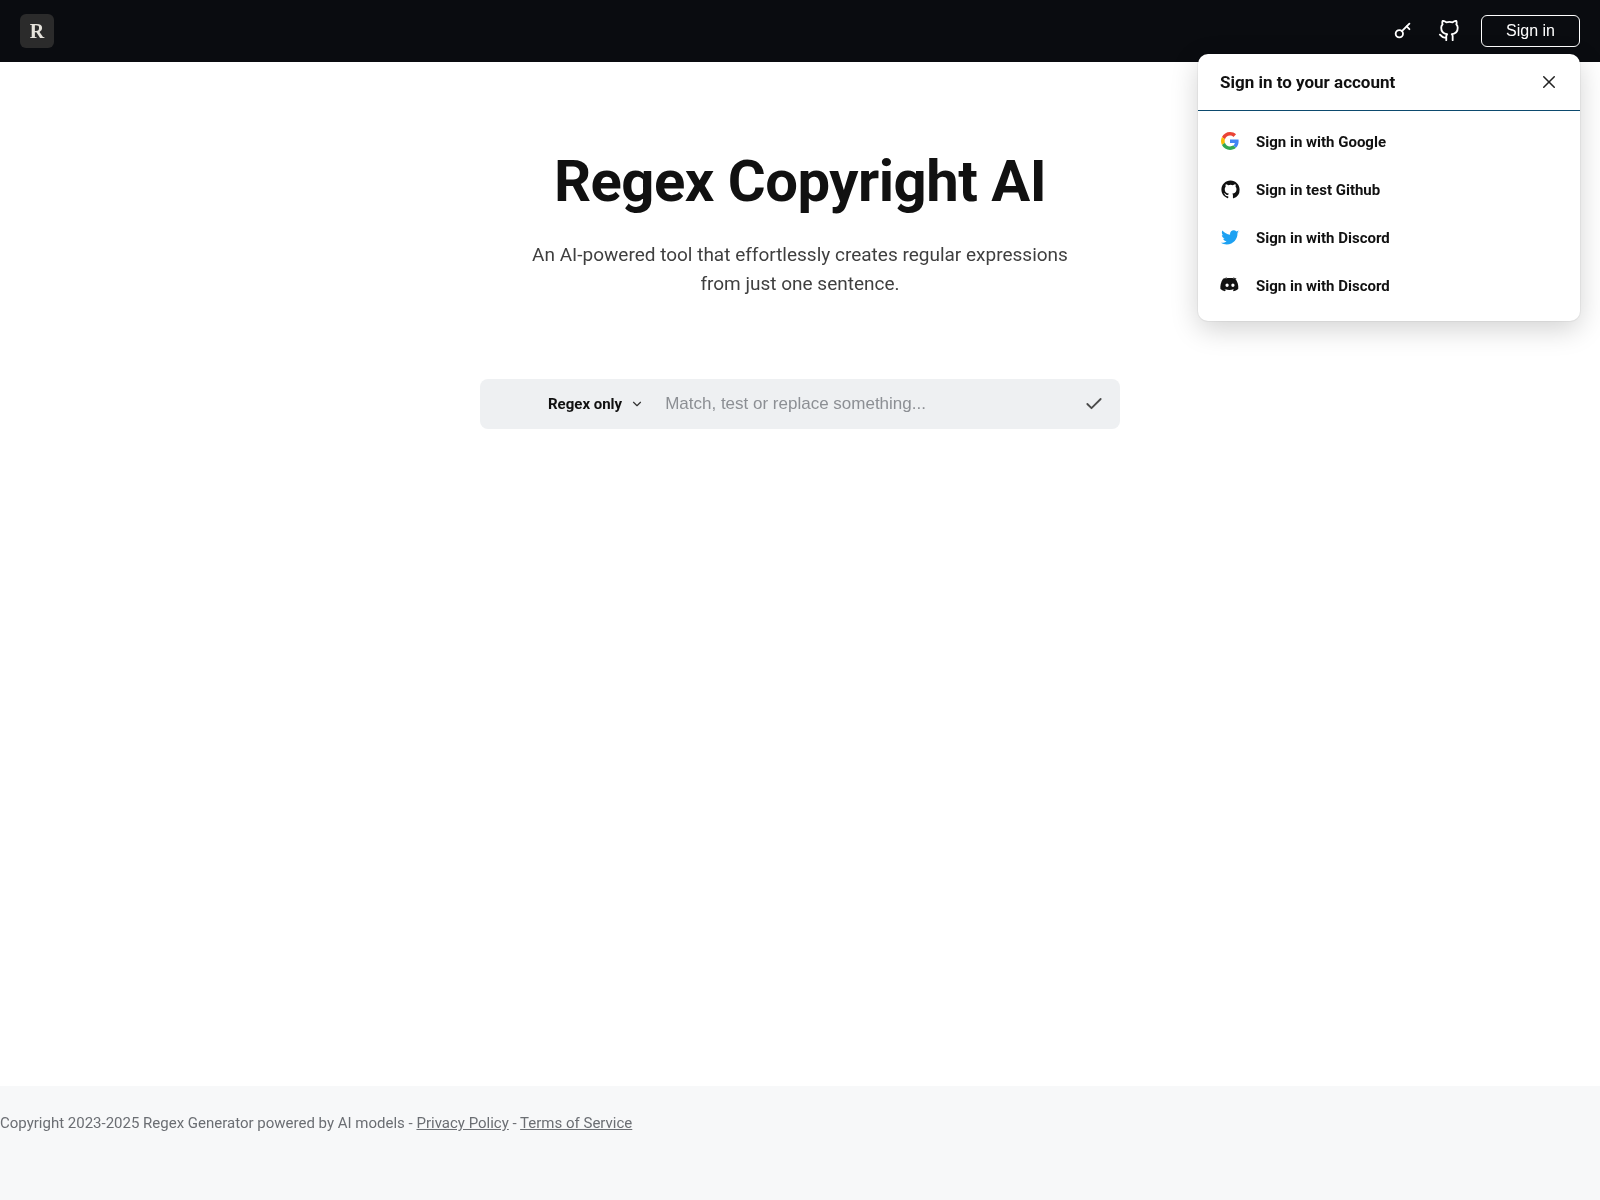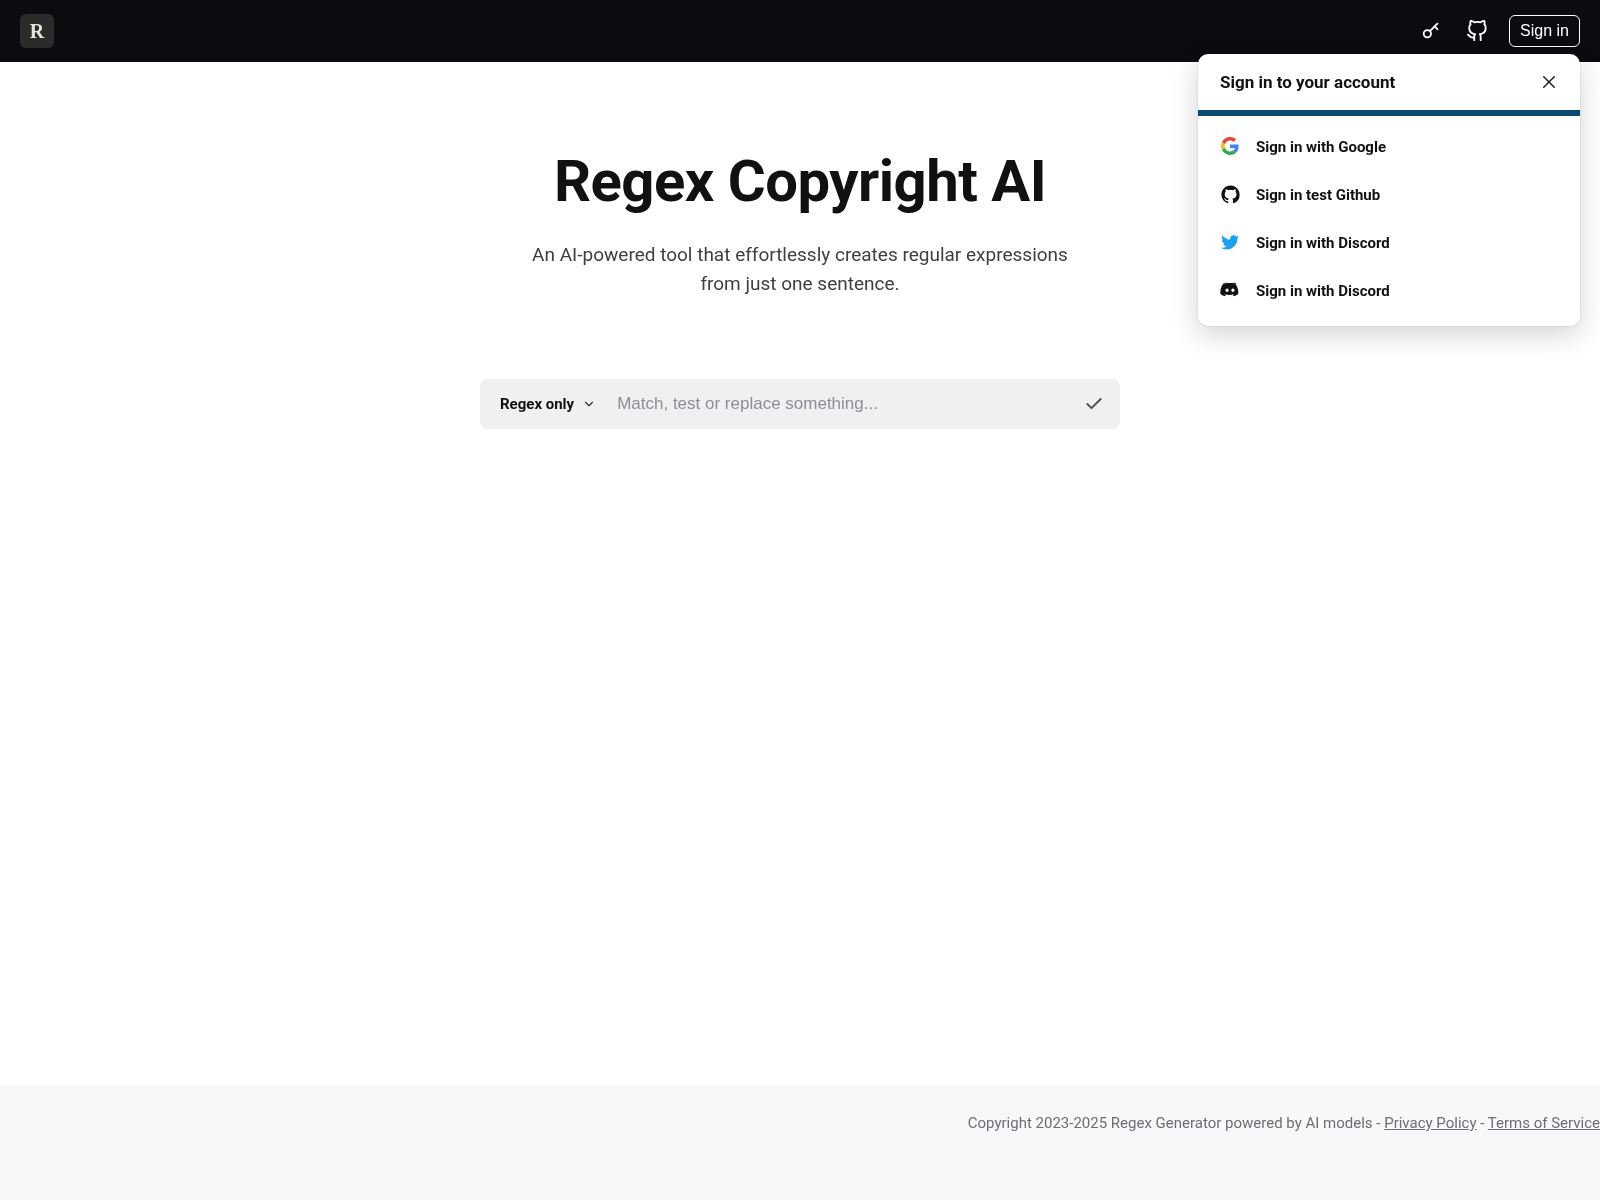--- a/index.html
+++ b/index.html
@@ -62,21 +62,21 @@
       height: 22px;
       stroke: #ffffff;
       fill: none;
     }
 
     .signin-btn {
       border: 1.5px solid #ffffff;
       color: #ffffff;
       background: transparent;
       border-radius: 6px;
-      padding: 6px 10px;
+      padding: 6px 24px;
       font-size: 16px;
       cursor: pointer;
     }
 
     
     .hero {
       text-align: center;
       margin-top: 85px;
     }
 
@@ -112,20 +112,21 @@
       display: flex;
       align-items: center;
       gap: 8px;
       padding: 0 14px 0 20px;
       height: 100%;
       cursor: pointer;
       font-size: 15px;
       font-weight: 700;
       color: #111;
       border-right: 1px solid transparent;
+      margin-left: 48px;
     }
 
     .mode-select svg {
       width: 14px;
       height: 14px;
       stroke: #333;
       fill: none;
     }
 
     .prompt-input {
@@ -168,21 +169,21 @@
       border-radius: 10px;
       box-shadow: 0 8px 28px rgba(0,0,0,0.18), 0 0 0 1px rgba(0,0,0,0.04);
       overflow: hidden;
     }
 
     .signin-panel-header {
       display: flex;
       align-items: center;
       justify-content: space-between;
       padding: 18px 22px;
-      border-bottom: 6px solid #0c4a6e;
+      border-bottom: 1px solid #0c4a6e;
     }
 
     .signin-panel-title {
       font-size: 17px;
       font-weight: 700;
       color: #111;
     }
 
     .signin-panel-close {
       cursor: pointer;
@@ -225,21 +226,21 @@
     }
 
     
     .footer {
       position: absolute;
       bottom: 0;
       left: 0;
       right: 0;
       background: #f7f8f9;
       padding: 28px 0 68px;
-      text-align: right;
+      text-align: left;
       font-size: 15px;
       color: #6b6e73;
     }
 
     .footer a {
       color: #6b6e73;
       text-decoration: underline;
     }
   </style>
 </head>

